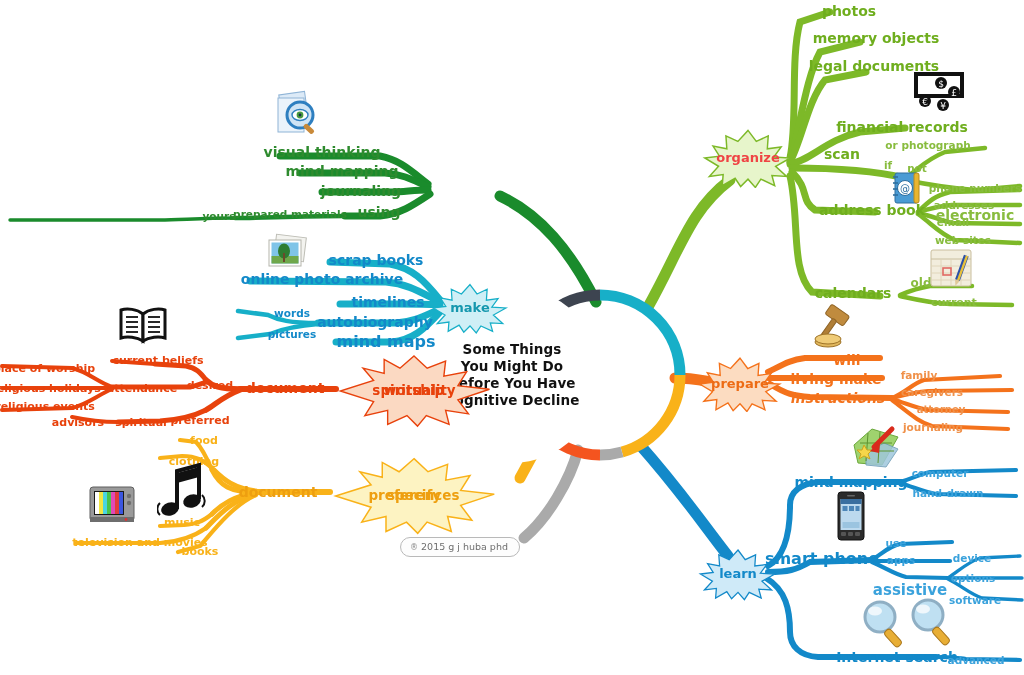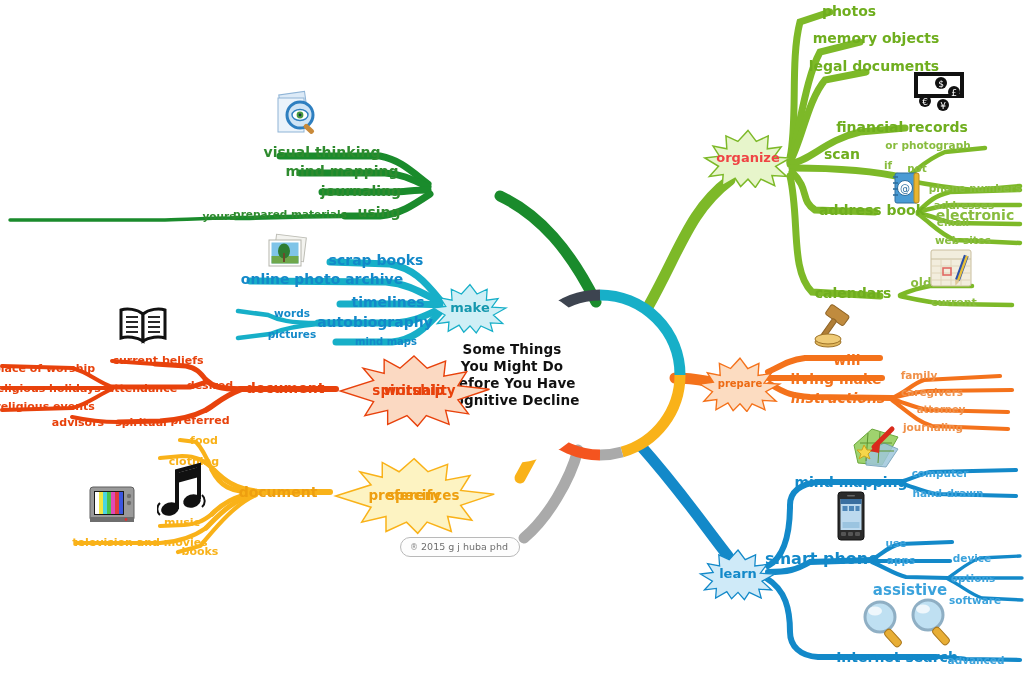--- a/index.html
+++ b/index.html
@@ -197,21 +197,21 @@
     <span style="color:#EE9F10;font-size:13.5px;">
       <span>specify</span><br>
       <span>preferences</span>
     </span>
   </div>
 
   <div class="star" style="left:740px;top:384px;width:86px;height:56px;">
     <svg viewBox="0 0 100 64" width="86" height="56">
       <polygon points="50,2 59,14 72,8 71,22 86,20 78,31 96,32 80,41 92,52 76,51 79,62 64,55 58,64 50,55 42,63 36,54 22,62 23,50 8,52 18,41 3,32 19,30 12,19 27,22 26,8 39,14" fill="#FCDCC1" stroke="#F4721B" stroke-width="1.6"></polygon>
     </svg>
-    <span style="color:#ED6B14;font-size:10px;text-align:center;">prepare</span>
+    <span style="color:#ED6B14;font-size:13px;text-align:center;">prepare</span>
   </div>
 
   <div class="star" style="left:738px;top:574px;width:80px;height:54px;">
     <svg viewBox="0 0 100 64" width="80" height="54">
       <polygon points="50,2 59,14 72,8 71,22 86,20 78,31 96,32 80,41 92,52 76,51 79,62 64,55 58,64 50,55 42,63 36,54 22,62 23,50 8,52 18,41 3,32 19,30 12,19 27,22 26,8 39,14" fill="#CFEAF8" stroke="#1389C9" stroke-width="1.6"></polygon>
     </svg>
     <span style="color:#1389C9;font-size:13px;">learn</span>
   </div>
 
   <div class="lbl" style="left:849px;top:11px;color:#6FAE1E;font-size:14px;">photos</div>
@@ -238,21 +238,21 @@
   <div class="lbl" style="left:379px;top:212px;color:#2E8B2E;font-size:14px;">using</div>
   <div class="lbl" style="left:290px;top:214px;color:#2E8B2E;font-size:10.5px;">prepared materials</div>
   <div class="lbl" style="left:219px;top:216px;color:#2E8B2E;font-size:10.5px;">yours</div>
 
   <div class="lbl" style="left:376px;top:260px;color:#1389C9;font-size:14px;">scrap books</div>
   <div class="lbl" style="left:322px;top:279px;color:#1389C9;font-size:14px;">online photo archive</div>
   <div class="lbl" style="left:388px;top:302px;color:#1389C9;font-size:14px;">timelines</div>
   <div class="lbl" style="left:375px;top:322px;color:#1389C9;font-size:14px;">autobiography</div>
   <div class="lbl" style="left:292px;top:313px;color:#1389C9;font-size:10.5px;">words</div>
   <div class="lbl" style="left:292px;top:334px;color:#1389C9;font-size:10.5px;">pictures</div>
-  <div class="lbl" style="left:386px;top:342px;color:#1389C9;font-size:10px;">mind maps</div>
+  <div class="lbl" style="left:386px;top:342px;color:#1389C9;font-size:16px;">mind maps</div>
 
   <div class="lbl" style="left:285px;top:388px;color:#E8420C;font-size:14px;">document</div>
   <div class="lbl" style="left:210px;top:385px;color:#E8420C;font-size:11px;">desired</div>
   <div class="lbl" style="left:158px;top:360px;color:#E8420C;font-size:11px;">current beliefs</div>
   <div class="lbl" style="left:142px;top:388px;color:#E8420C;font-size:11px;">attendance</div>
   <div class="lbl" style="left:44px;top:368px;color:#E8420C;font-size:11px;">place of worship</div>
   <div class="lbl" style="left:46px;top:388px;color:#E8420C;font-size:11px;">religious holidays</div>
   <div class="lbl" style="left:45px;top:406px;color:#E8420C;font-size:11px;">religious events</div>
   <div class="lbl" style="left:200px;top:420px;color:#E8420C;font-size:11px;">preferred</div>
   <div class="lbl" style="left:141px;top:422px;color:#E8420C;font-size:11px;">spiritual</div>

